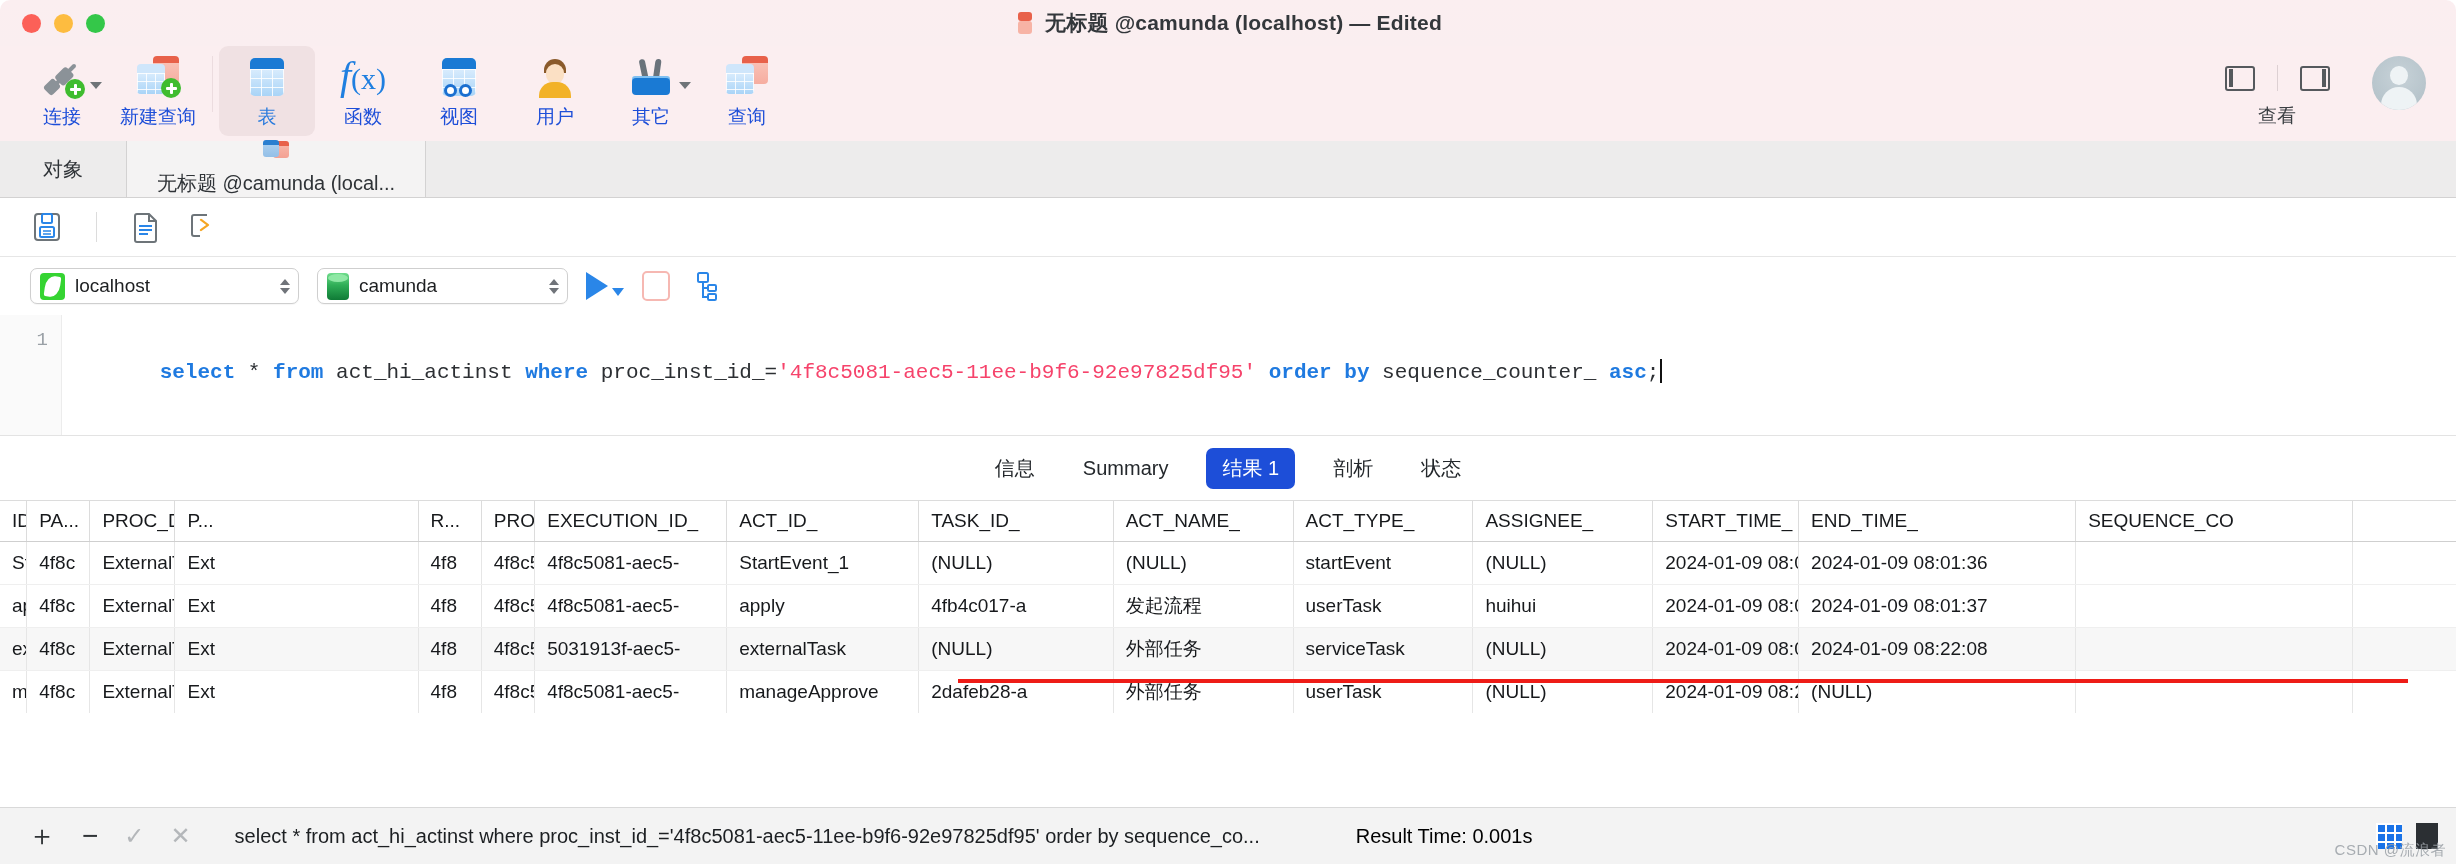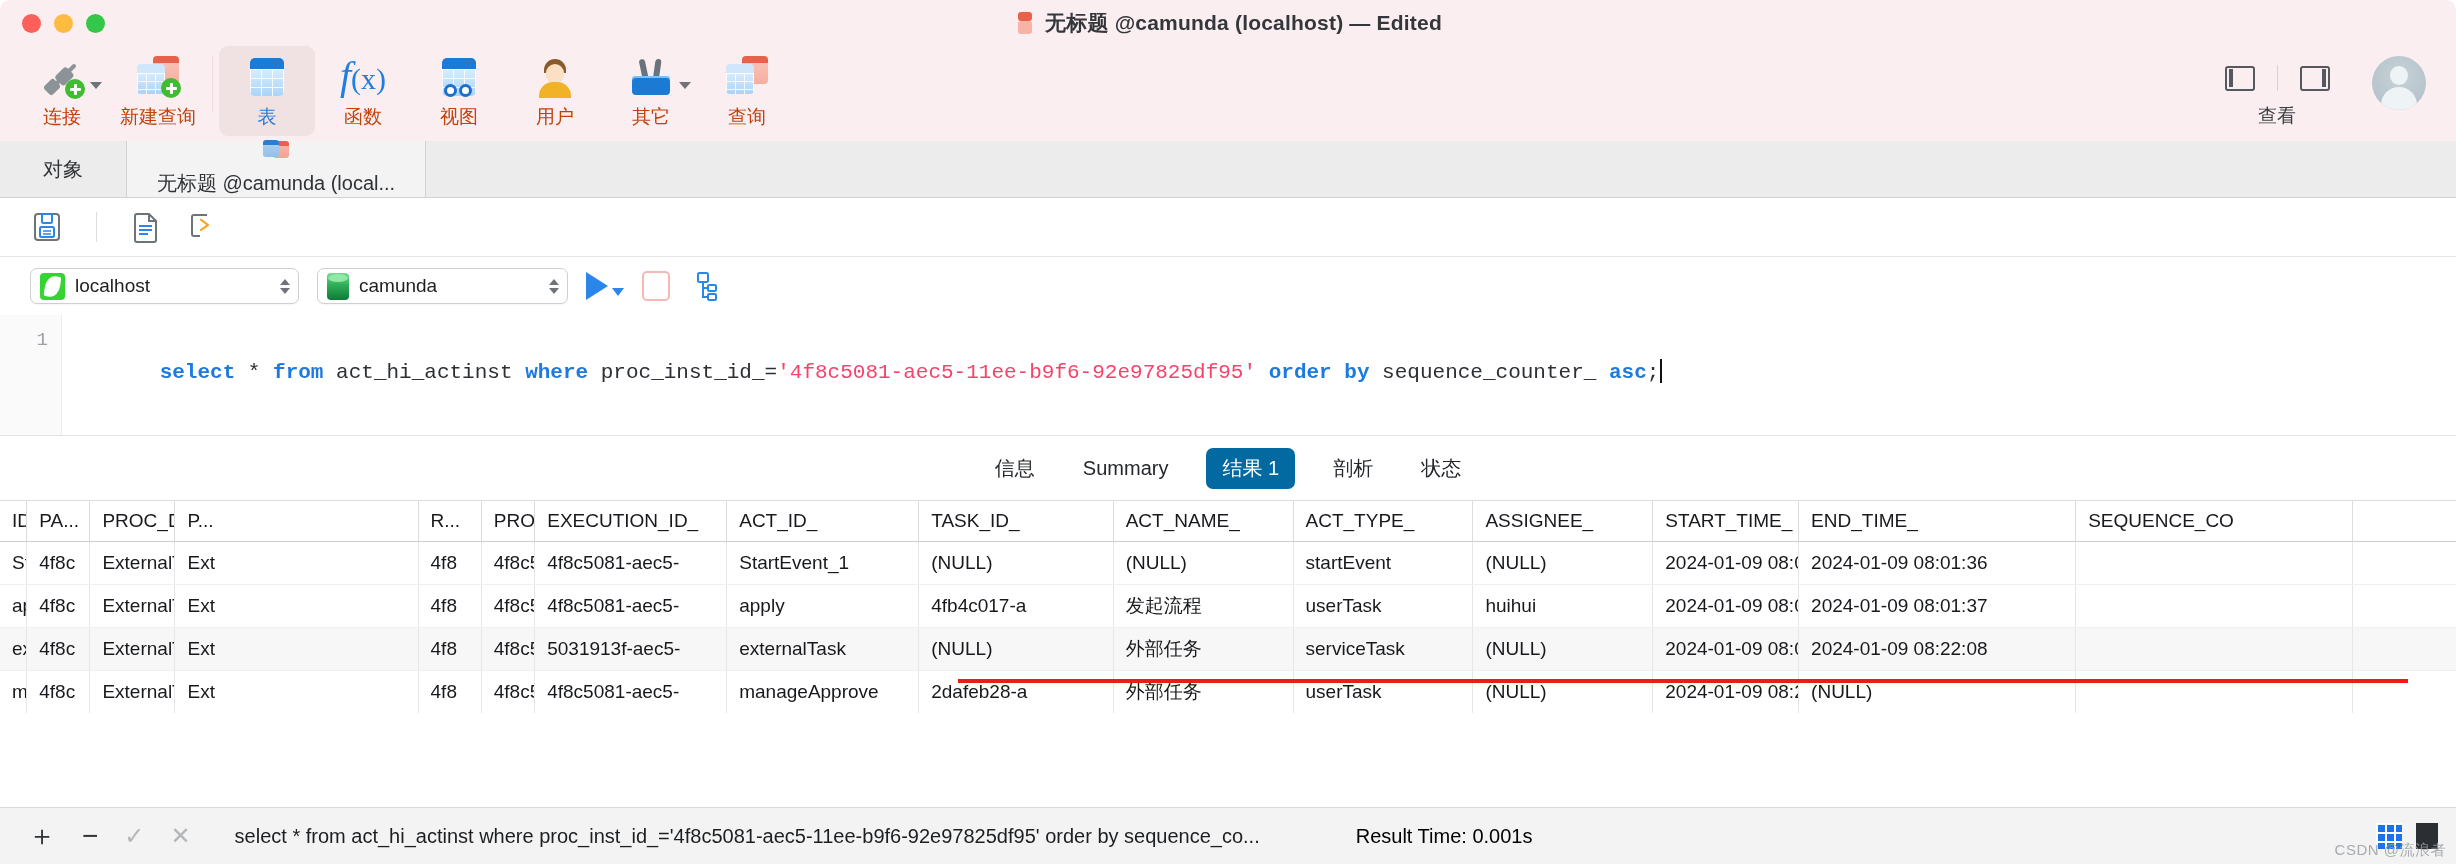--- a/index.html
+++ b/index.html
@@ -56,21 +56,21 @@
   }
   .tb-left { display: flex; align-items: flex-start; padding-left: 14px; }
   .tb-item {
     width: 96px; height: 84px;
     display: flex; flex-direction: column; align-items: center;
     justify-content: flex-start; padding-top: 6px;
     border-radius: 9px; position: relative;
   }
   .tb-item.active { background: #f0e1e3; }
   .tb-ico { height: 50px; display:flex; align-items:center; justify-content:center; position: relative; width: 100%;}
-  .tb-label { font-size: 19px; color: #c2410c; margin-top: 2px; }
+  .tb-label { font-size: 19px; color: #1d4ed8; margin-top: 2px; }
   .tb-item.active .tb-label { color: #2a7bdd; }
   .chev {
     position: absolute; right: 8px; top: 36px;
     width: 0; height: 0;
     border-left: 6px solid transparent; border-right: 6px solid transparent;
     border-top: 7px solid #6f7478;
   }
   .tb-sep { width: 1px; height: 56px; background: #ecdcdf; margin: 10px 6px 0 6px; }
 
   .tb-right {
@@ -251,21 +251,21 @@
     display:inline-block; width:2px; height:24px; background:#111;
     vertical-align: -5px; margin-left: 1px;
   }
 
   
   .restabs {
     height: 64px; display:flex; align-items:center; justify-content:center; gap:28px;
     background:#fff;
   }
   .rtab { font-size:20px; color:#24282c; padding: 6px 10px; border-radius:7px; }
-  .rtab.active { background:#0369a1; color:#fff; padding: 7px 16px; font-weight: normal;}
+  .rtab.active { background:#1d4ed8; color:#fff; padding: 7px 16px; font-weight: normal;}
 
   
   .grid-wrap { position: relative; height: 212px; overflow:hidden; border-top:1px solid #dcdcdc;}
   table.grid { border-collapse: collapse; table-layout: fixed; width: 2560px; }
   table.grid th {
     height: 40px; font-size: 19px; font-weight: normal; color:#17191c;
     background:#fff; text-align:left; padding: 0 0 0 12px;
     border-right:1px solid #dcdcdc; border-bottom:1px solid #cfcfcf;
     white-space: nowrap; overflow: hidden;
   }

